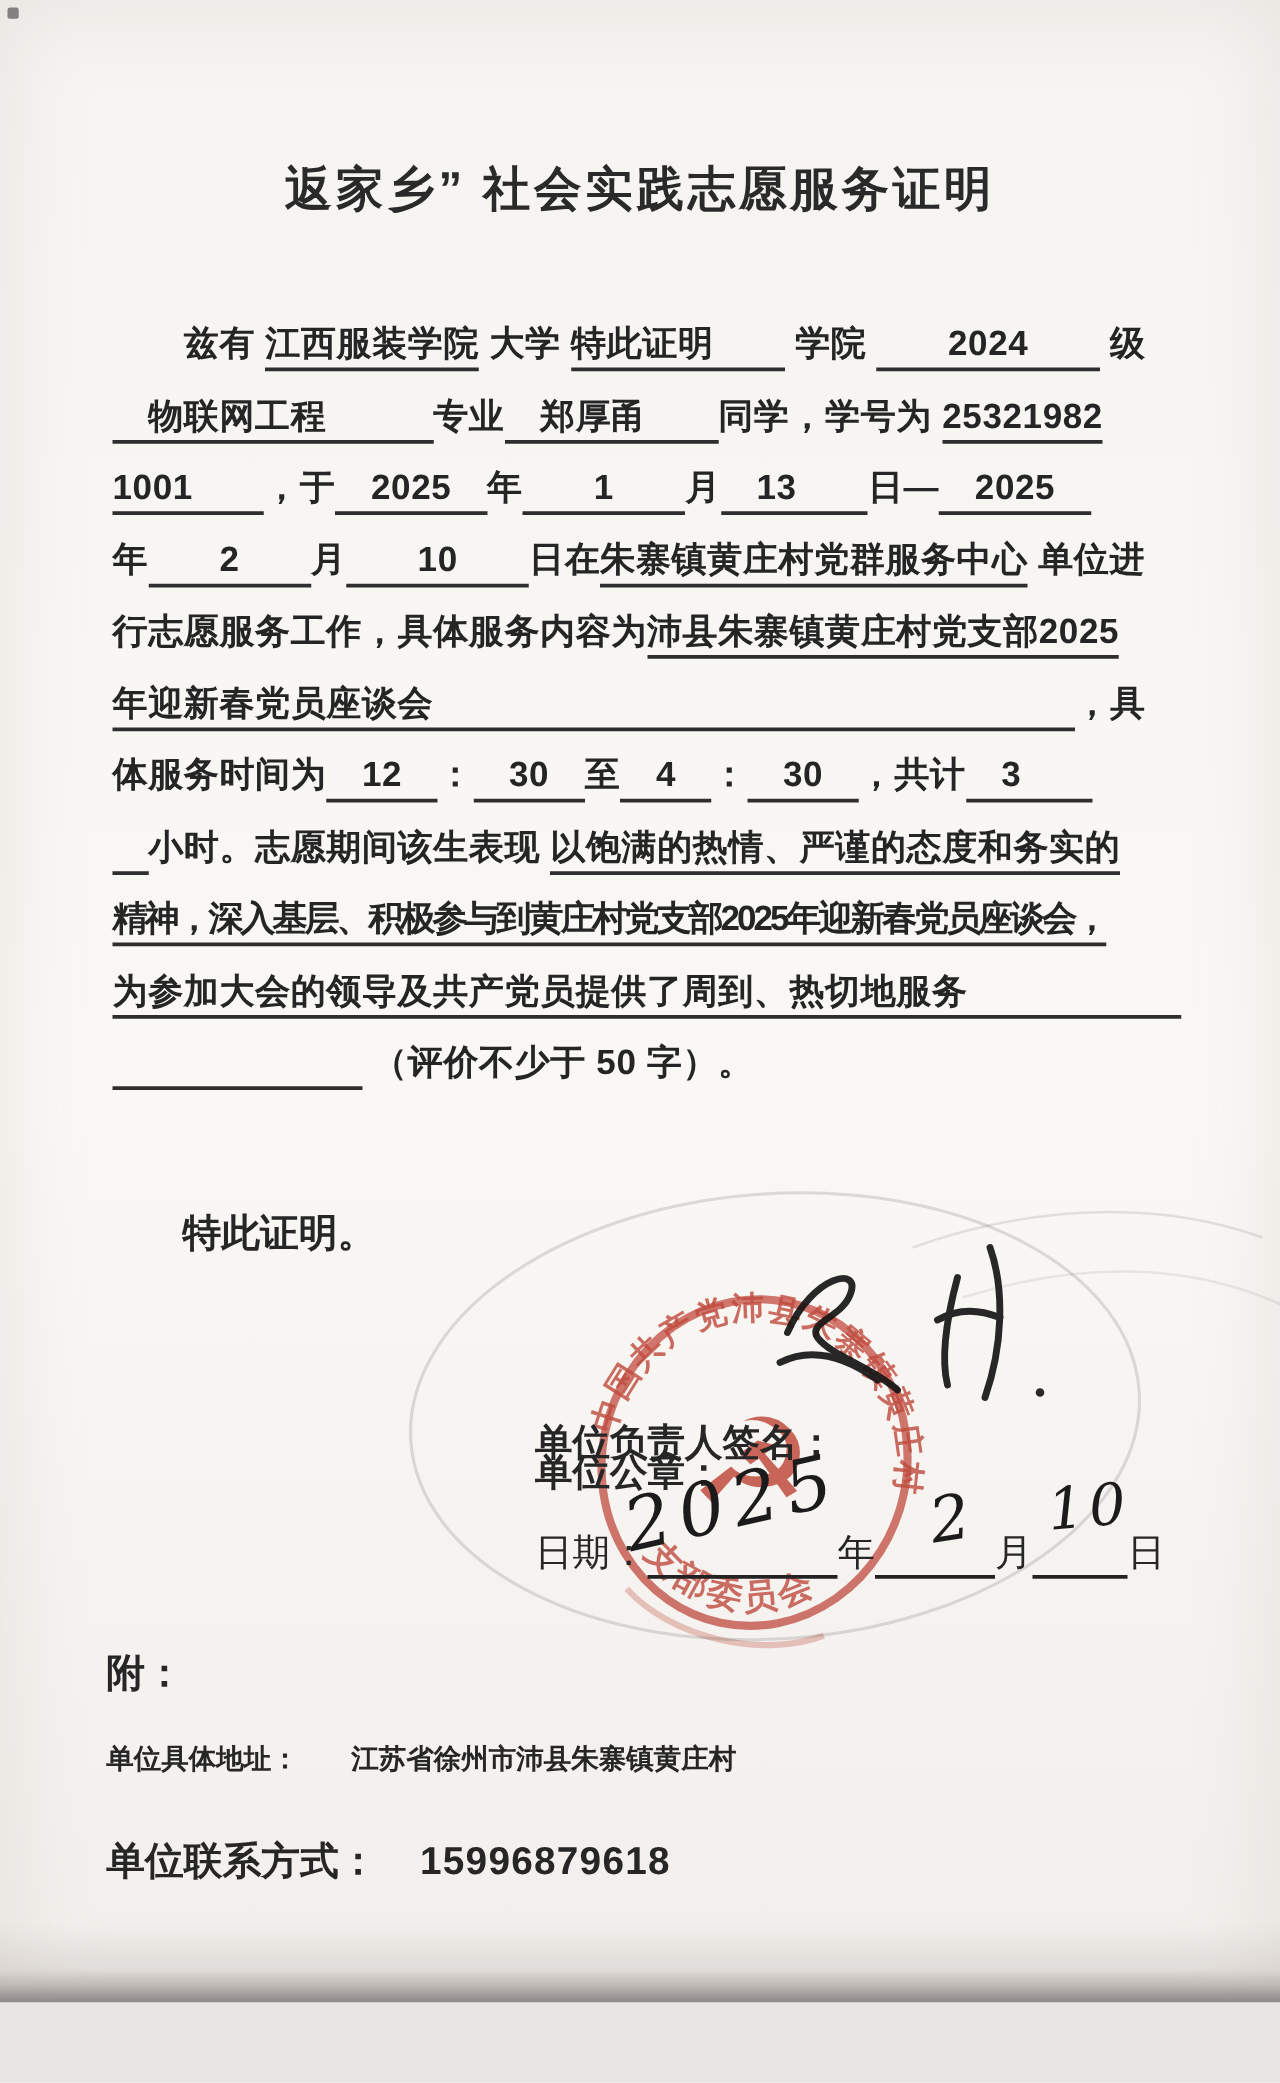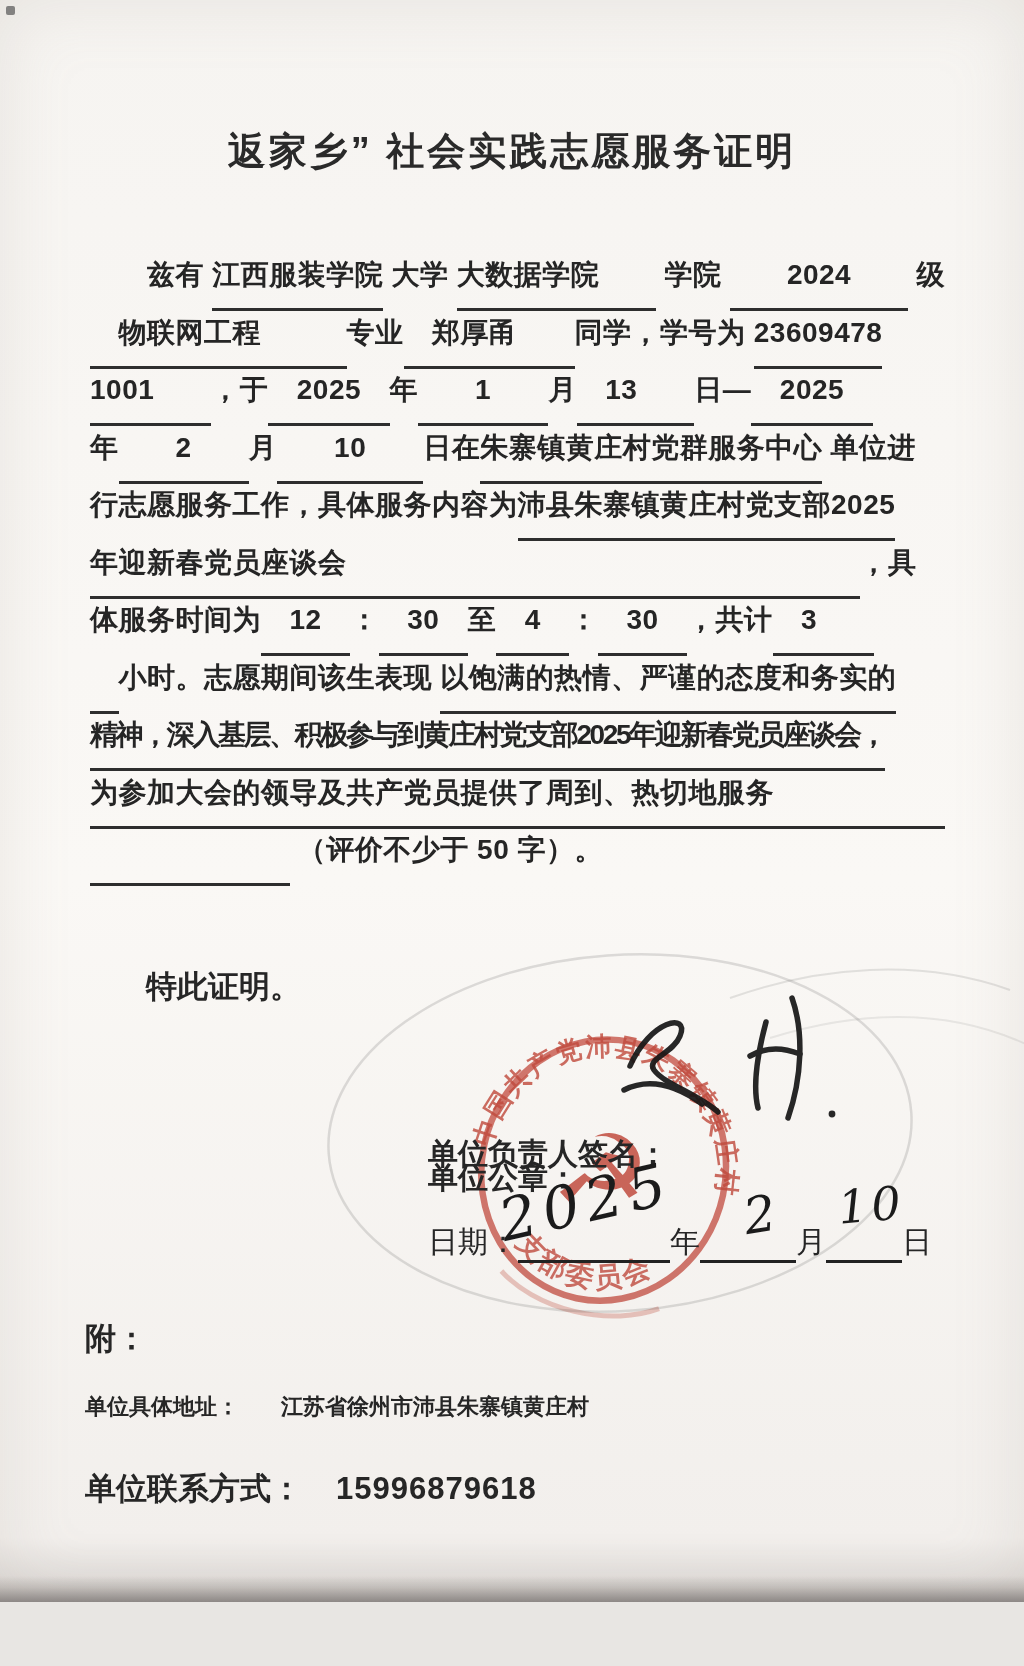--- a/index.html
+++ b/index.html
@@ -14,21 +14,21 @@
     color:#262626;
   }
   .speck{position:absolute;left:6px;top:6px;width:9px;height:9px;background:#4a4a4a;opacity:.65;border-radius:2px;}
   .title{
     position:absolute;top:126px;left:0;width:100%;
     text-align:center;font-size:38px;font-weight:800;letter-spacing:3px;color:#2a2a2a;
   }
   .body-lines{position:absolute;left:90px;top:246px;width:848px;}
   .bline{height:57.5px;line-height:57.5px;font-size:28px;font-weight:700;white-space:nowrap;letter-spacing:.5px;color:#252525;}
   .bline:nth-child(9){letter-spacing:-2.4px;}
-  .bline .u{border-bottom:3px solid #2e2e2e;padding-bottom:18px;}
+  .bline .u{border-bottom:3px solid #2e2e2e;padding-bottom:4px;}
   .closing{position:absolute;left:146px;top:966px;font-size:31px;font-weight:700;}
   .sig-label{position:absolute;left:428px;font-size:30px;font-weight:700;white-space:nowrap;}
   .lab-signer{top:1134px;}
   .lab-seal{top:1158px;}
   .date-row{position:absolute;left:428px;top:1222px;font-size:30px;font-weight:400;display:flex;align-items:flex-end;white-space:nowrap;}
   .date-row .blank{display:inline-block;border-bottom:3px solid #222;height:36px;}
   .b-year{width:152px;}
   .b-month{width:96px;}
   .b-day{width:76px;}
   .hw{position:absolute;font-family:"DejaVu Serif",serif;font-style:italic;color:#1b1b1b;font-weight:400;}
@@ -50,22 +50,22 @@
 </head>
 <body>
 
 <div class="page">
 
   <div class="speck"></div>
 
   <div class="title">返家乡” 社会实践志愿服务证明</div>
 
   <div class="body-lines">
-      <div class="bline"><span>　　兹有 </span><span class="u">江西服装学院</span><span> 大学 </span><span class="u">大数据学院　　</span><span> 学院 </span><span class="u">　　2024　　</span><span> 级</span></div>
-      <div class="bline"><span class="u">　物联网工程　　　</span><span>专业</span><span class="u">　郑厚甬　　</span><span>同学，学号为 </span><span class="u">23609478</span></div>
+      <div class="bline"><span>　　兹有 </span><span class="u">江西服装学院</span><span> 大学 </span><span class="u">特此证明　　</span><span> 学院 </span><span class="u">　　2024　　</span><span> 级</span></div>
+      <div class="bline"><span class="u">　物联网工程　　　</span><span>专业</span><span class="u">　郑厚甬　　</span><span>同学，学号为 </span><span class="u">25321982</span></div>
       <div class="bline"><span class="u">1001　　</span><span>，于</span><span class="u">　2025　</span><span>年</span><span class="u">　　1　　</span><span>月</span><span class="u">　13　　</span><span>日—</span><span class="u">　2025　</span></div>
       <div class="bline"><span>年</span><span class="u">　　2　　</span><span>月</span><span class="u">　　10　　</span><span>日在</span><span class="u">朱寨镇黄庄村党群服务中心</span><span> 单位进</span></div>
       <div class="bline"><span>行志愿服务工作，具体服务内容为</span><span class="u">沛县朱寨镇黄庄村党支部2025</span></div>
       <div class="bline"><span class="u">年迎新春党员座谈会　　　　　　　　　　　　　　　　　　</span><span>，具</span></div>
       <div class="bline"><span>体服务时间为</span><span class="u">　12　</span><span>：</span><span class="u">　30　</span><span>至</span><span class="u">　4　</span><span>：</span><span class="u">　30　</span><span>，共计</span><span class="u">　3　　</span></div>
       <div class="bline"><span class="u">　</span><span>小时。志愿期间该生表现 </span><span class="u">以饱满的热情、严谨的态度和务实的</span></div>
       <div class="bline"><span class="u">精神，深入基层、积极参与到黄庄村党支部2025年迎新春党员座谈会，</span></div>
       <div class="bline"><span class="u">为参加大会的领导及共产党员提供了周到、热切地服务　　　　　　</span></div>
       <div class="bline"><span class="u">　　　　　　　</span><span> （评价不少于 50 字）。</span></div>
     </div>

